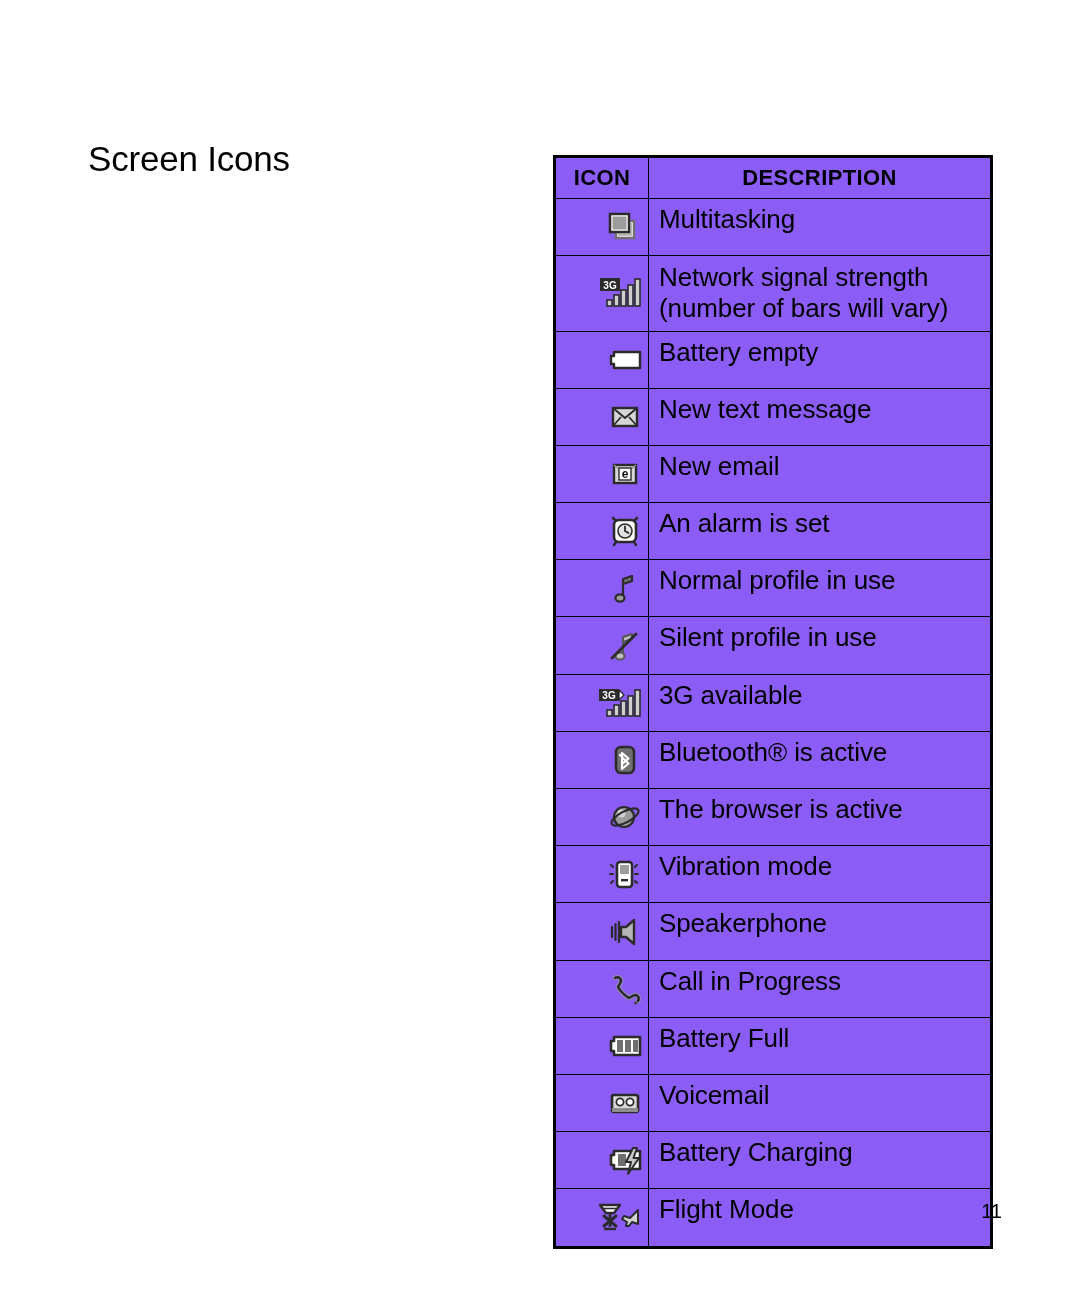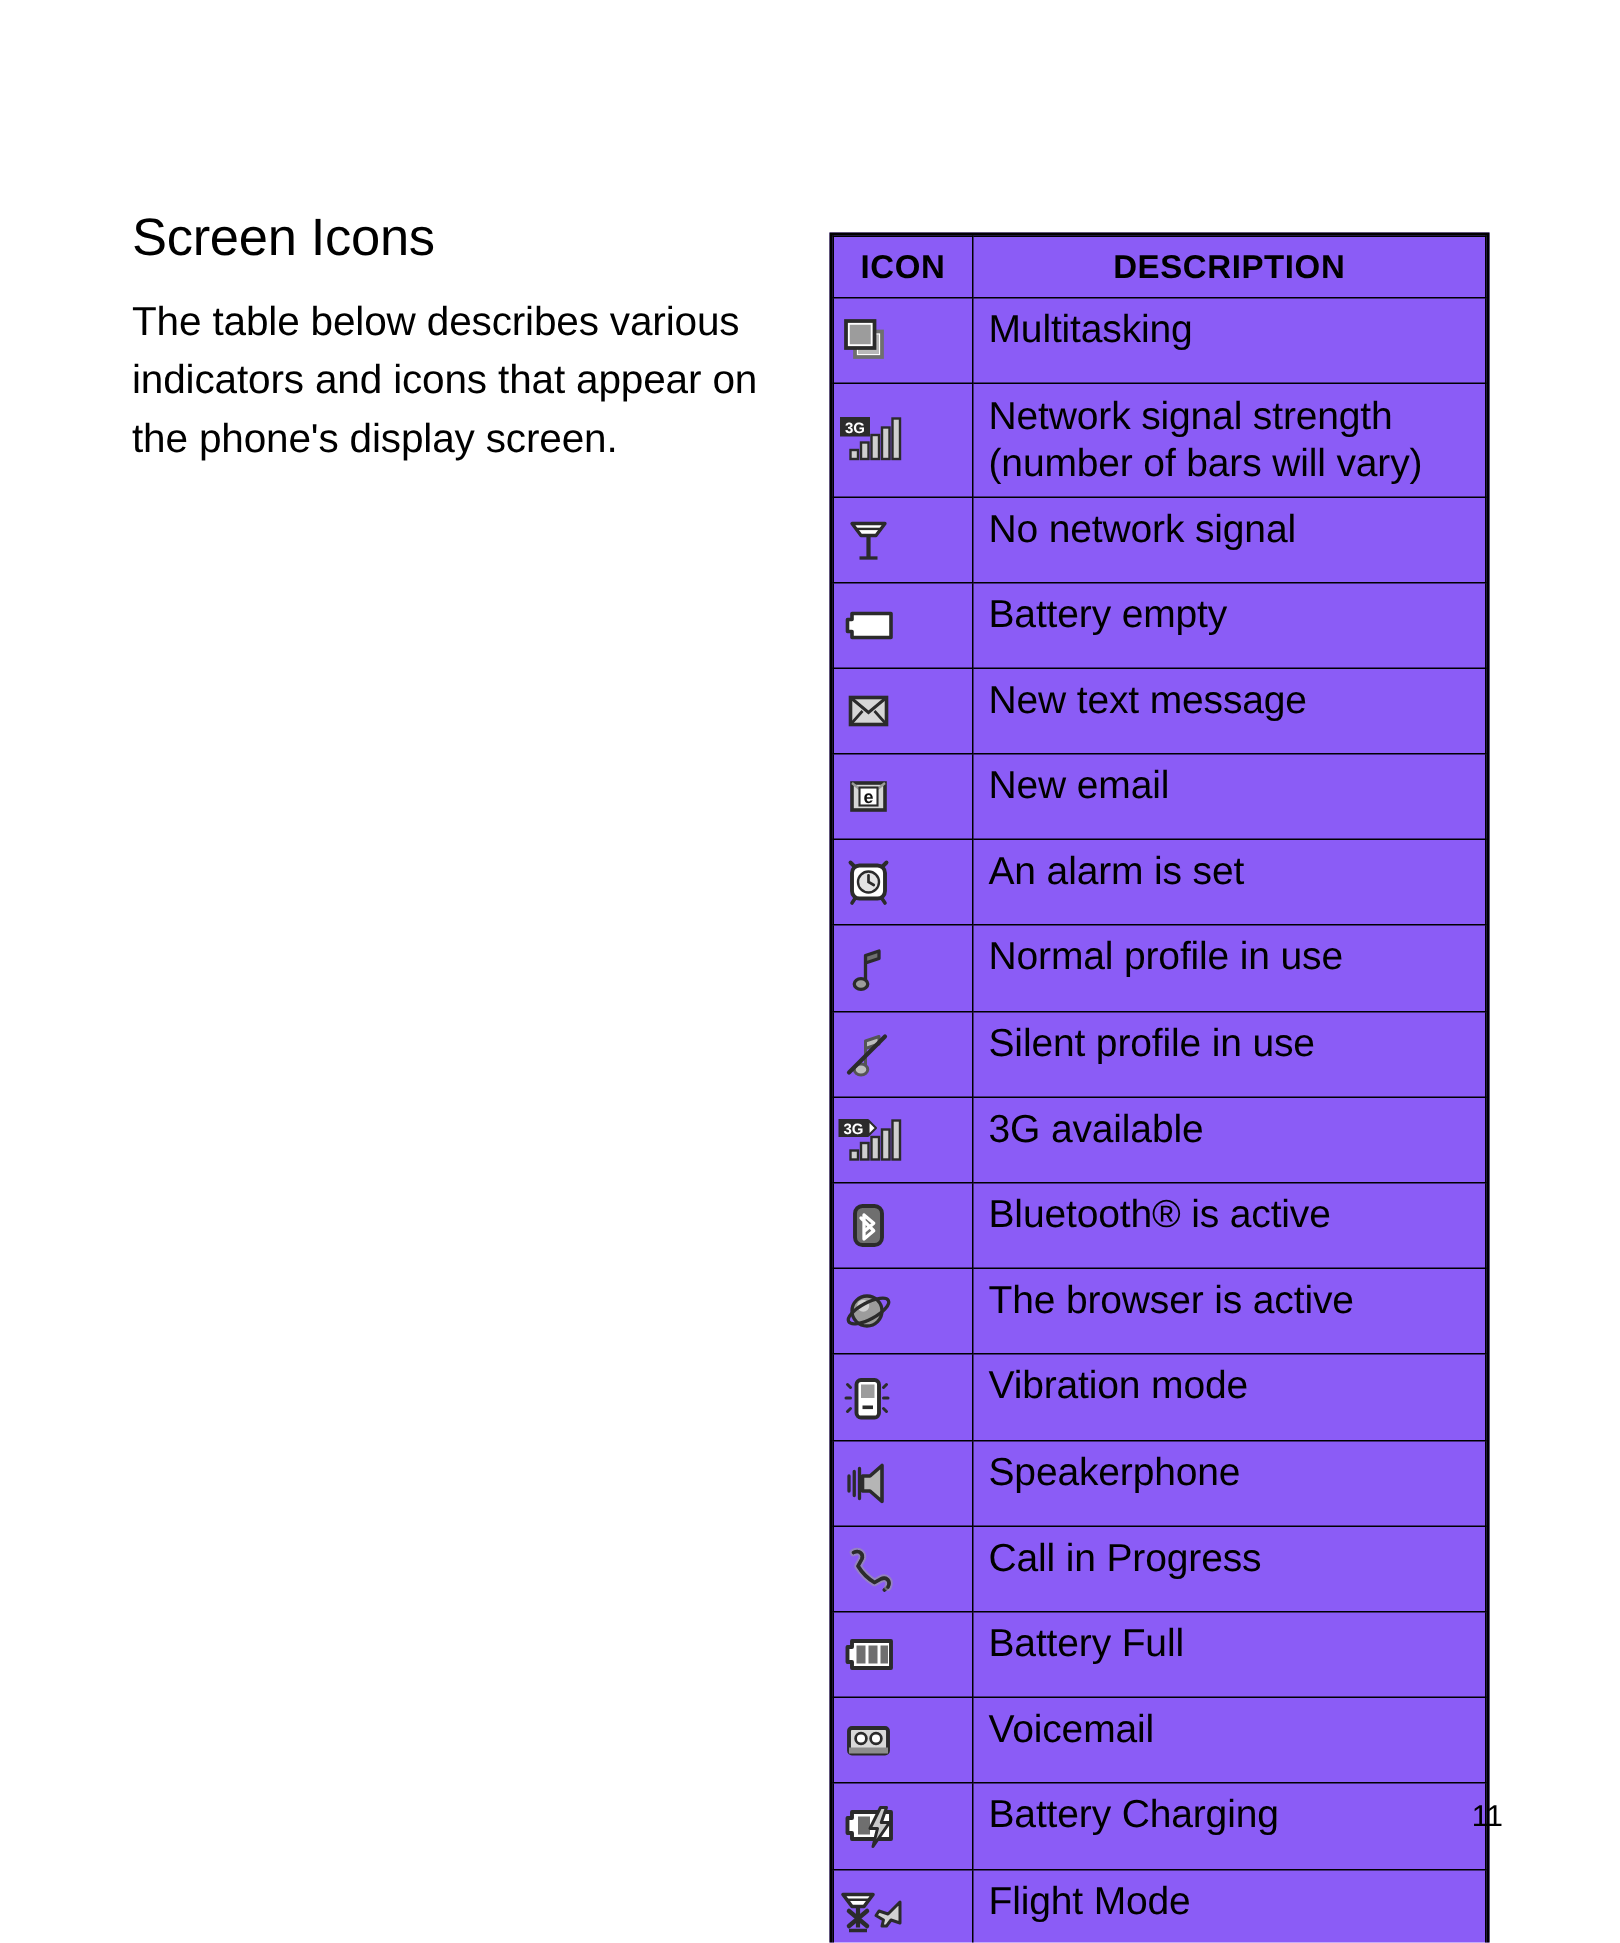--- a/index.html
+++ b/index.html
@@ -60,21 +60,21 @@
   .icon-table th {
     height: 40px;
     font-size: 22px;
     font-weight: bold;
     letter-spacing: 0.4px;
   }
   .col-icon { width: 93px; }
   .col-desc { width: auto; }
 
   td.cell-icon {
-    text-align: left;
+    text-align: right;
     vertical-align: middle;
     height: 48px;
   }
   td.cell-desc {
     font-size: 26px;
     line-height: 1.2;
     padding: 5px 0 20px 10px;
     letter-spacing: -0.1px;
   }
   td.cell-desc.two-line { line-height: 1.18; padding-top: 6px; padding-bottom: 7px;}
@@ -97,21 +97,20 @@
     letter-spacing: 0px;
   }
 
   svg { display: block; }
 </style>
 </head>
 <body>
 
 <div class="left-col">
   <h1 class="page-title">Screen Icons</h1>
-  <p class="intro-text">The table below describes various indicators and icons that appear on the phone's display screen.</p>
 </div>
 
 <div class="icon-table">
 <table>
   <colgroup>
         <col class="col-icon">
         <col class="col-desc">
       </colgroup>
   <thead>
     <tr>
@@ -148,33 +147,20 @@
           <rect x="39" y="9" width="5" height="27" fill="#cfcfcf" stroke="#2b2b2b" stroke-width="1.6"></rect>
         </svg>
       </span>
     </td>
     <td class="cell-desc two-line">
       <div>Network signal strength</div>
       <div>(number of bars will vary)</div>
     </td>
   </tr>
 
-  <tr>
-    <td class="cell-icon">
-      <span class="icon-box">
-        <svg width="46" height="40" viewBox="0 0 46 40">
-          <path d="M12 9 H34 L28 17 H18 Z" fill="#ffffff" stroke="#2b2b2b" stroke-width="2.2" stroke-linejoin="round"></path>
-          <line x1="14" y1="12.6" x2="32" y2="12.6" stroke="#2b2b2b" stroke-width="1.6"></line>
-          <rect x="21.6" y="17" width="2.8" height="15" fill="#2b2b2b"></rect>
-          <line x1="17" y1="32" x2="29" y2="32" stroke="#2b2b2b" stroke-width="2.2"></line>
-        </svg>
-      </span>
-    </td>
-    <td class="cell-desc">No network signal</td>
-  </tr>
 
   <tr>
     <td class="cell-icon">
       <span class="icon-box">
         <svg width="46" height="40" viewBox="0 0 46 40">
           <path d="M12 12 H38 V28 H12 V24 L9 24 V16 L12 16 Z" fill="#ffffff" stroke="#2b2b2b" stroke-width="2.4" stroke-linejoin="round"></path>
         </svg>
       </span>
     </td>
     <td class="cell-desc">Battery empty</td>

